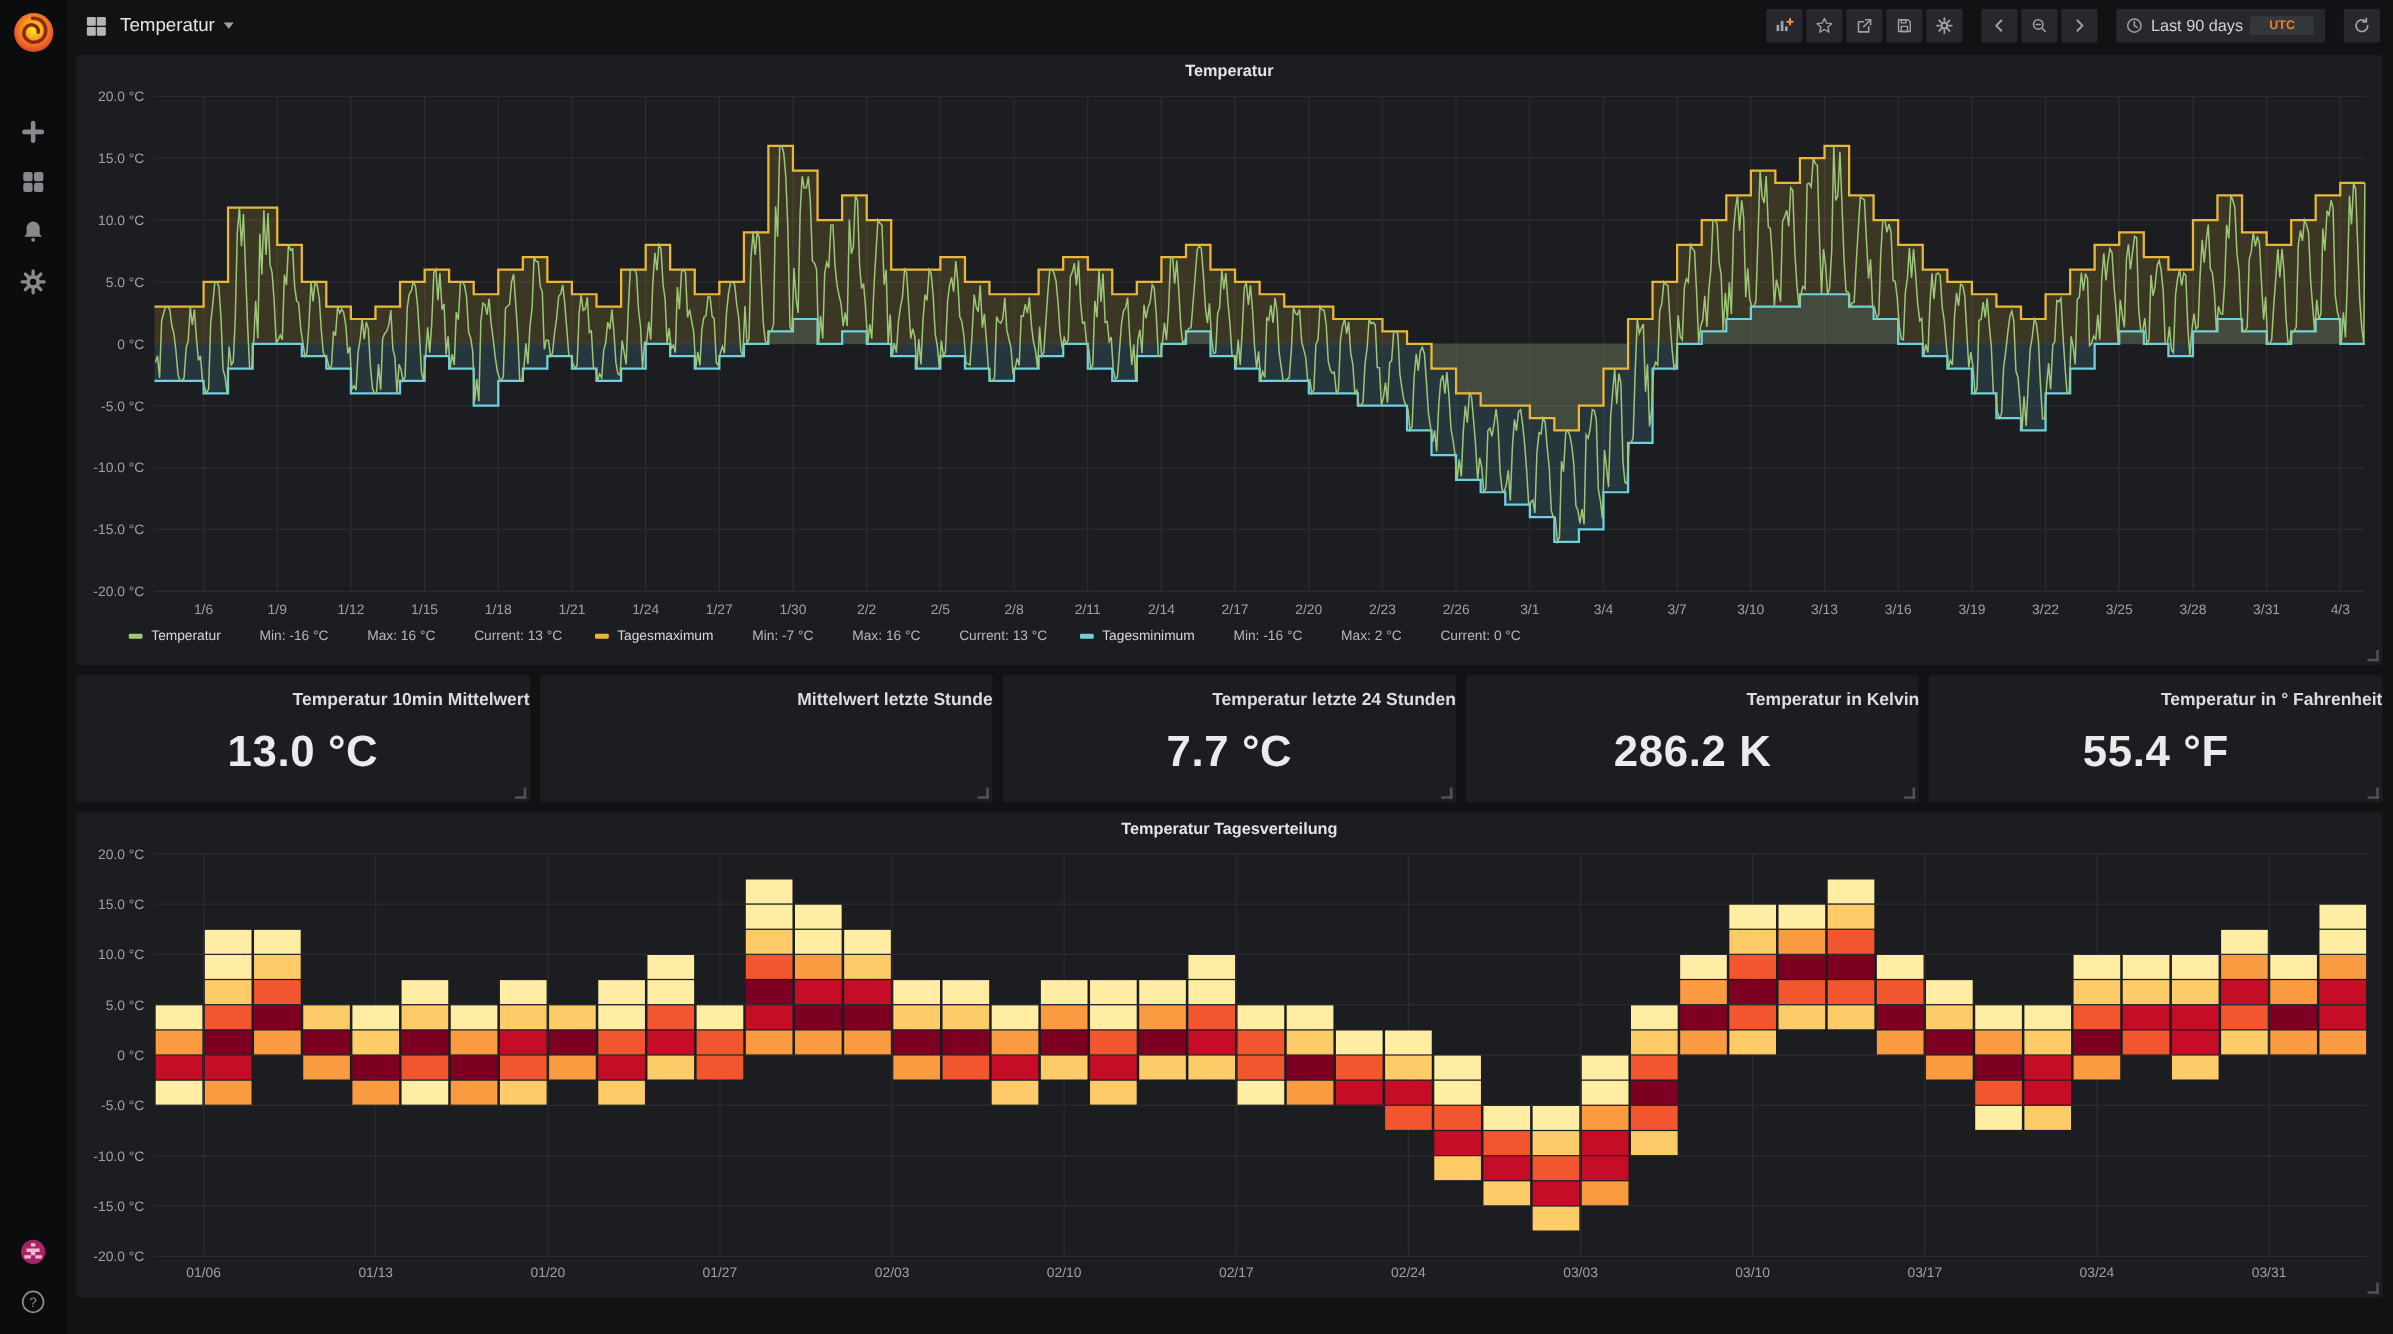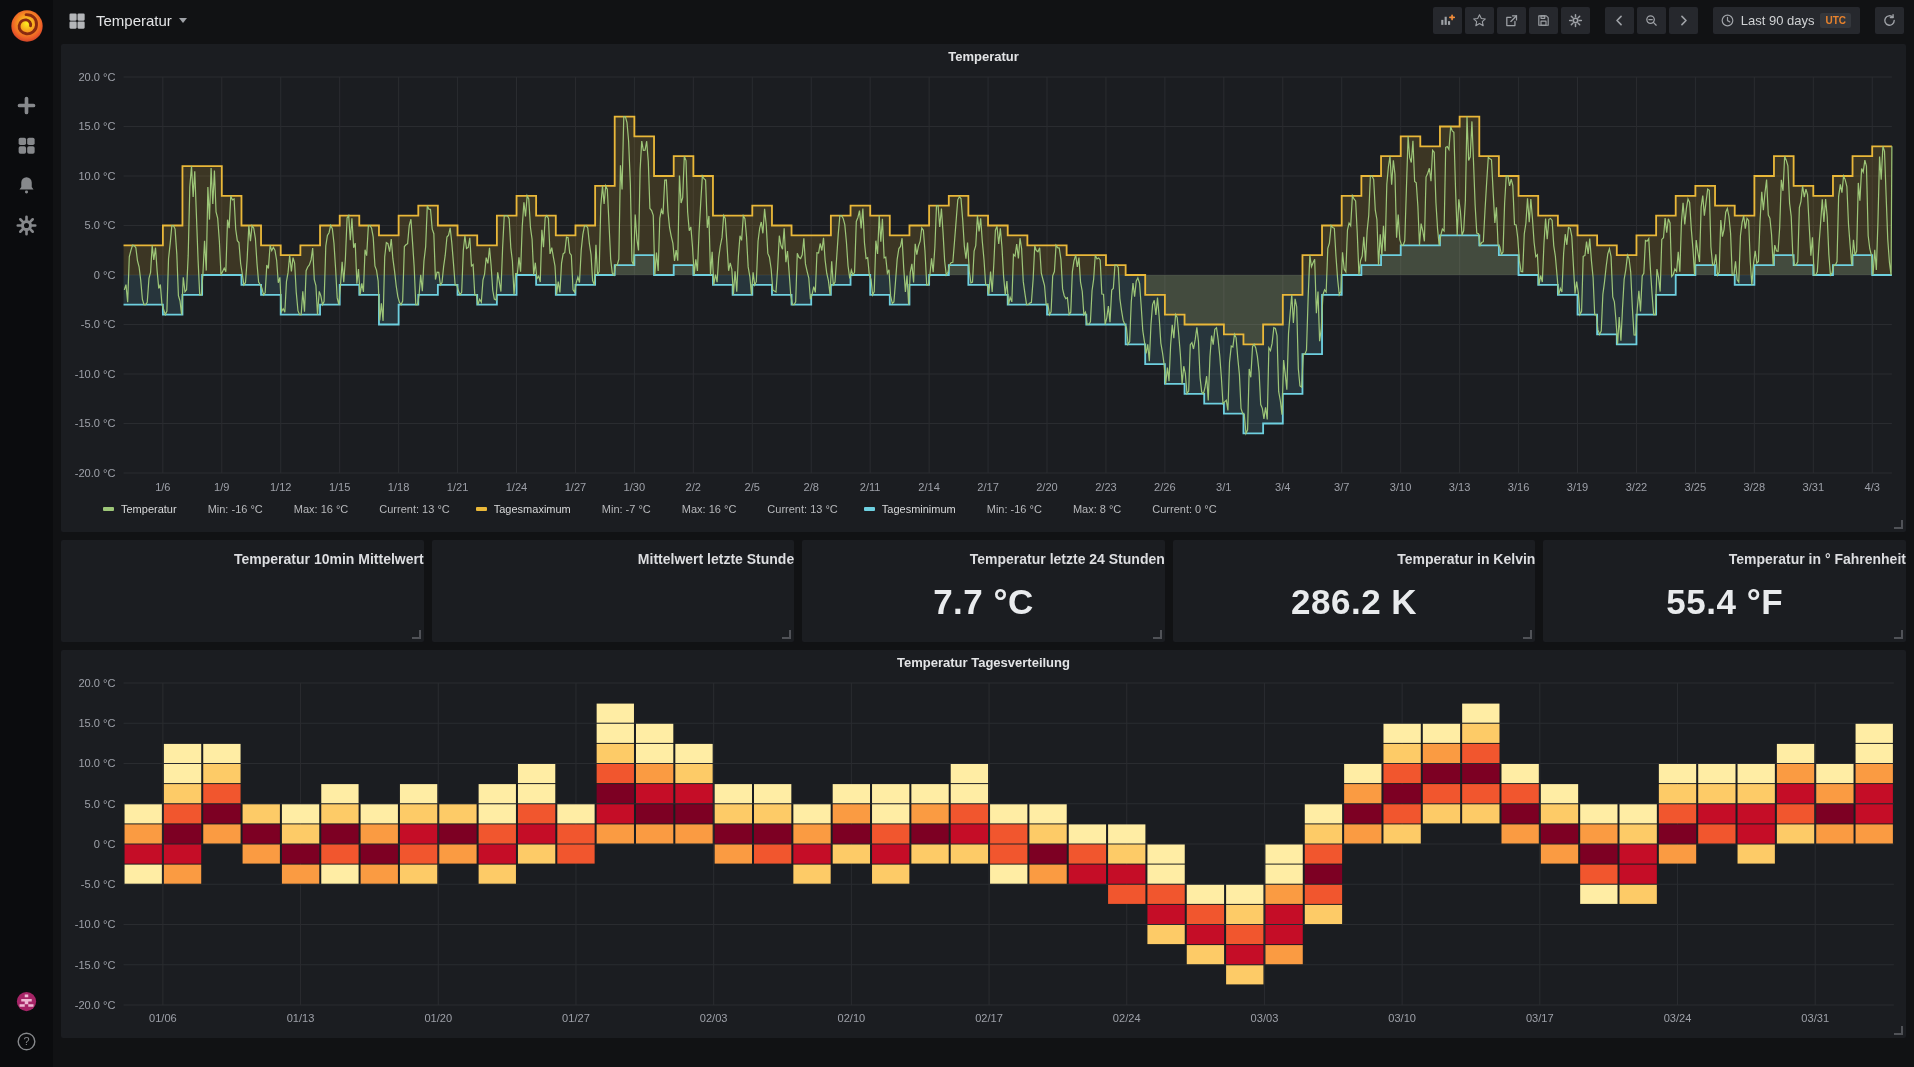--- a/index.html
+++ b/index.html
@@ -19,21 +19,21 @@
   .tb-title{font-size:15px;color:#e3e4e6;cursor:pointer;display:flex;align-items:center;gap:7px;}
   .caret{width:0;height:0;border-left:4px solid transparent;border-right:4px solid transparent;
     border-top:5px solid #9fa2a7;display:inline-block;}
   .tb-right{margin-left:auto;display:flex;align-items:center;gap:3px;justify-content:center;}
   .btn{height:27px;min-width:29px;background:#26282d;border:none;border-radius:2px;display:flex;
     align-items:center;justify-content:center;padding:0 7px;color:#9fa2a7;cursor:pointer;font-family:inherit;}
   .btn svg{width:15px;height:15px;}
   .btn-gap{width:9px;}
   .tp-text{font-size:13px;color:#d0d2d4;margin:0 6px 0 6px;white-space:nowrap;}
   .utc-badge{font-size:10px;font-weight:bold;color:#e8822c;background:#34373c;border-radius:2px;
-    padding:2px 5px;margin-right:2px;}
+    padding:2px 15px;margin-right:2px;}
   .content{padding:3px 8px 0 8px;display:flex;flex-direction:column;gap:8px;}
   .panel{background:#1b1d21;border-radius:2px;position:relative;}
   .panel-title{height:25px;line-height:25px;text-align:center;font-size:13px;font-weight:600;
     color:#e3e4e6;cursor:pointer;}
   .corner{position:absolute;right:3px;bottom:3px;width:7px;height:7px;
     border-right:2px solid #505257;border-bottom:2px solid #505257;cursor:nwse-resize;}
   svg.chart{display:block;width:100%;}
   .legend{display:flex;align-items:center;gap:26px;padding:2px 0 6px 42px;font-size:11px;color:#c7c8ca;}
   .legend-item{display:flex;align-items:center;gap:7px;cursor:pointer;}
   .legend-dash{width:11px;height:4px;border-radius:1px;display:inline-block;}
@@ -294,30 +294,31 @@
             <span class="legend-dash" style="background: rgb(234, 184, 57);"></span>
             <span class="legend-name">Tagesmaximum</span>
             <span class="legend-val">Min: -7 °C</span>
             <span class="legend-val">Max: 16 °C</span>
             <span class="legend-val">Current: 13 °C</span>
           </span>
           <span class="legend-item">
             <span class="legend-dash" style="background: rgb(110, 208, 224);"></span>
             <span class="legend-name">Tagesminimum</span>
             <span class="legend-val">Min: -16 °C</span>
-            <span class="legend-val">Max: 8 °C</span>
+            <span class="legend-val">Max: 2 °C</span>
             <span class="legend-val">Current: 0 °C</span>
           </span>
         </div>
       <span class="corner"></span>
     </div>
 
     <div class="stat-row" id="statRow">
         <div class="stat-panel">
           <div class="stat-title">Temperatur 10min Mittelwert</div>
+          <div class="stat-value">13.0 °C</div>
           <span class="corner"></span>
         </div>
         <div class="stat-panel">
           <div class="stat-title">Mittelwert letzte Stunde</div>
           <span class="corner"></span>
         </div>
         <div class="stat-panel">
           <div class="stat-title">Temperatur letzte 24 Stunden</div>
           <div class="stat-value">7.7 °C</div>
           <span class="corner"></span>

